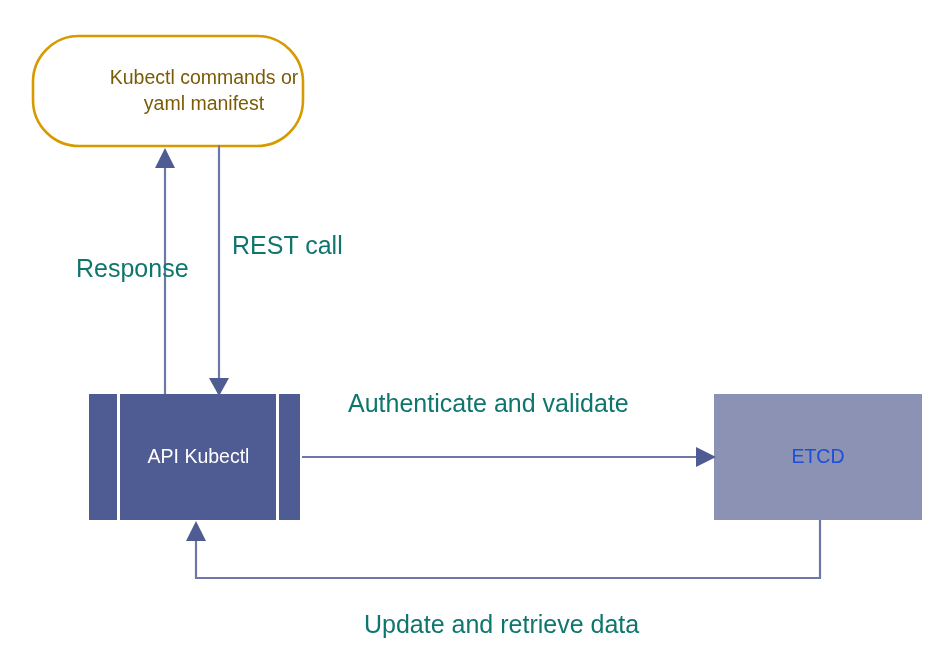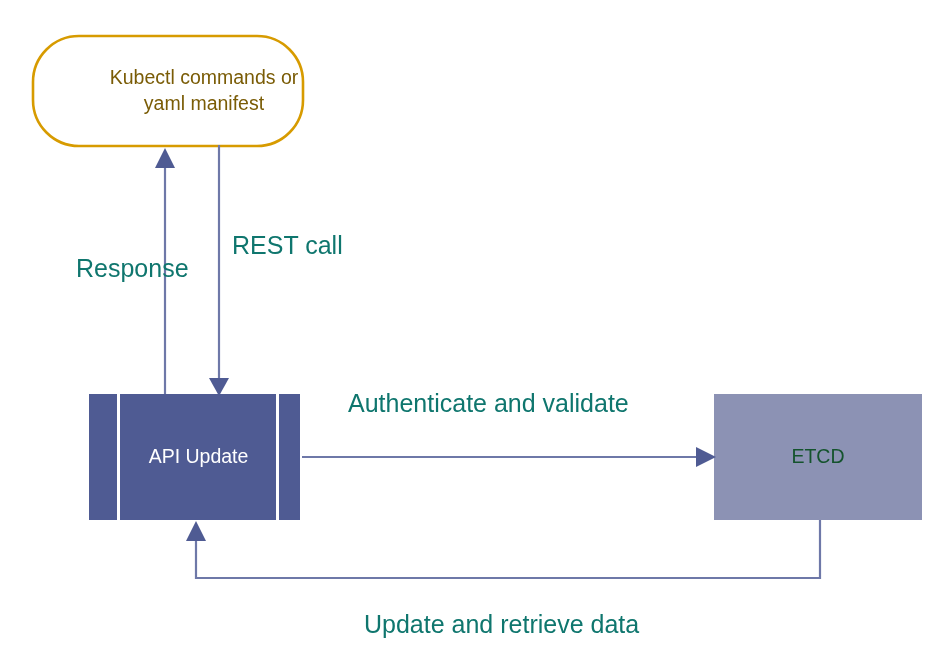--- a/index.html
+++ b/index.html
@@ -54,21 +54,21 @@
     font-size: 19.5px;
     color: #ffffff;
   }
   
   #etcd-node {
     left: 714px;
     top: 394px;
     width: 208px;
     height: 126px;
     font-size: 19.5px;
-    color: #14532d;
+    color: #1d4ed8;
   }
   
   .edge-label {
     position: absolute;
     font-size: 25px;
     color: #0f766e;
     white-space: nowrap;
     pointer-events: none;
   }
   #label-response  { left: 29px;  top: 254px; margin-left: 47px; }
@@ -111,21 +111,21 @@
     <g>
       <path d="M 820 520 L 820 578 L 196 578 L 196 538" fill="none" stroke="#6E78A8" stroke-width="2.2" stroke-linejoin="miter" stroke-linecap="butt"></path>
       <polygon points="186,541 206,541 196,521" fill="#4F5B93"></polygon>
     </g>
 
   </svg>
 
   <div class="node-label" id="kubectl-node">Kubectl commands or
 yaml manifest</div>
 
-  <div class="node-label" id="api-server-node">API Update</div>
+  <div class="node-label" id="api-server-node">API Kubectl</div>
 
   <div class="node-label" id="etcd-node">ETCD</div>
 
   <div class="edge-label" id="label-rest-call">REST call</div>
 
   <div class="edge-label" id="label-response">Response</div>
 
   <div class="edge-label" id="label-authenticate">Authenticate and validate</div>
 
   <div class="edge-label" id="label-update-retrieve">Update and retrieve data</div>

